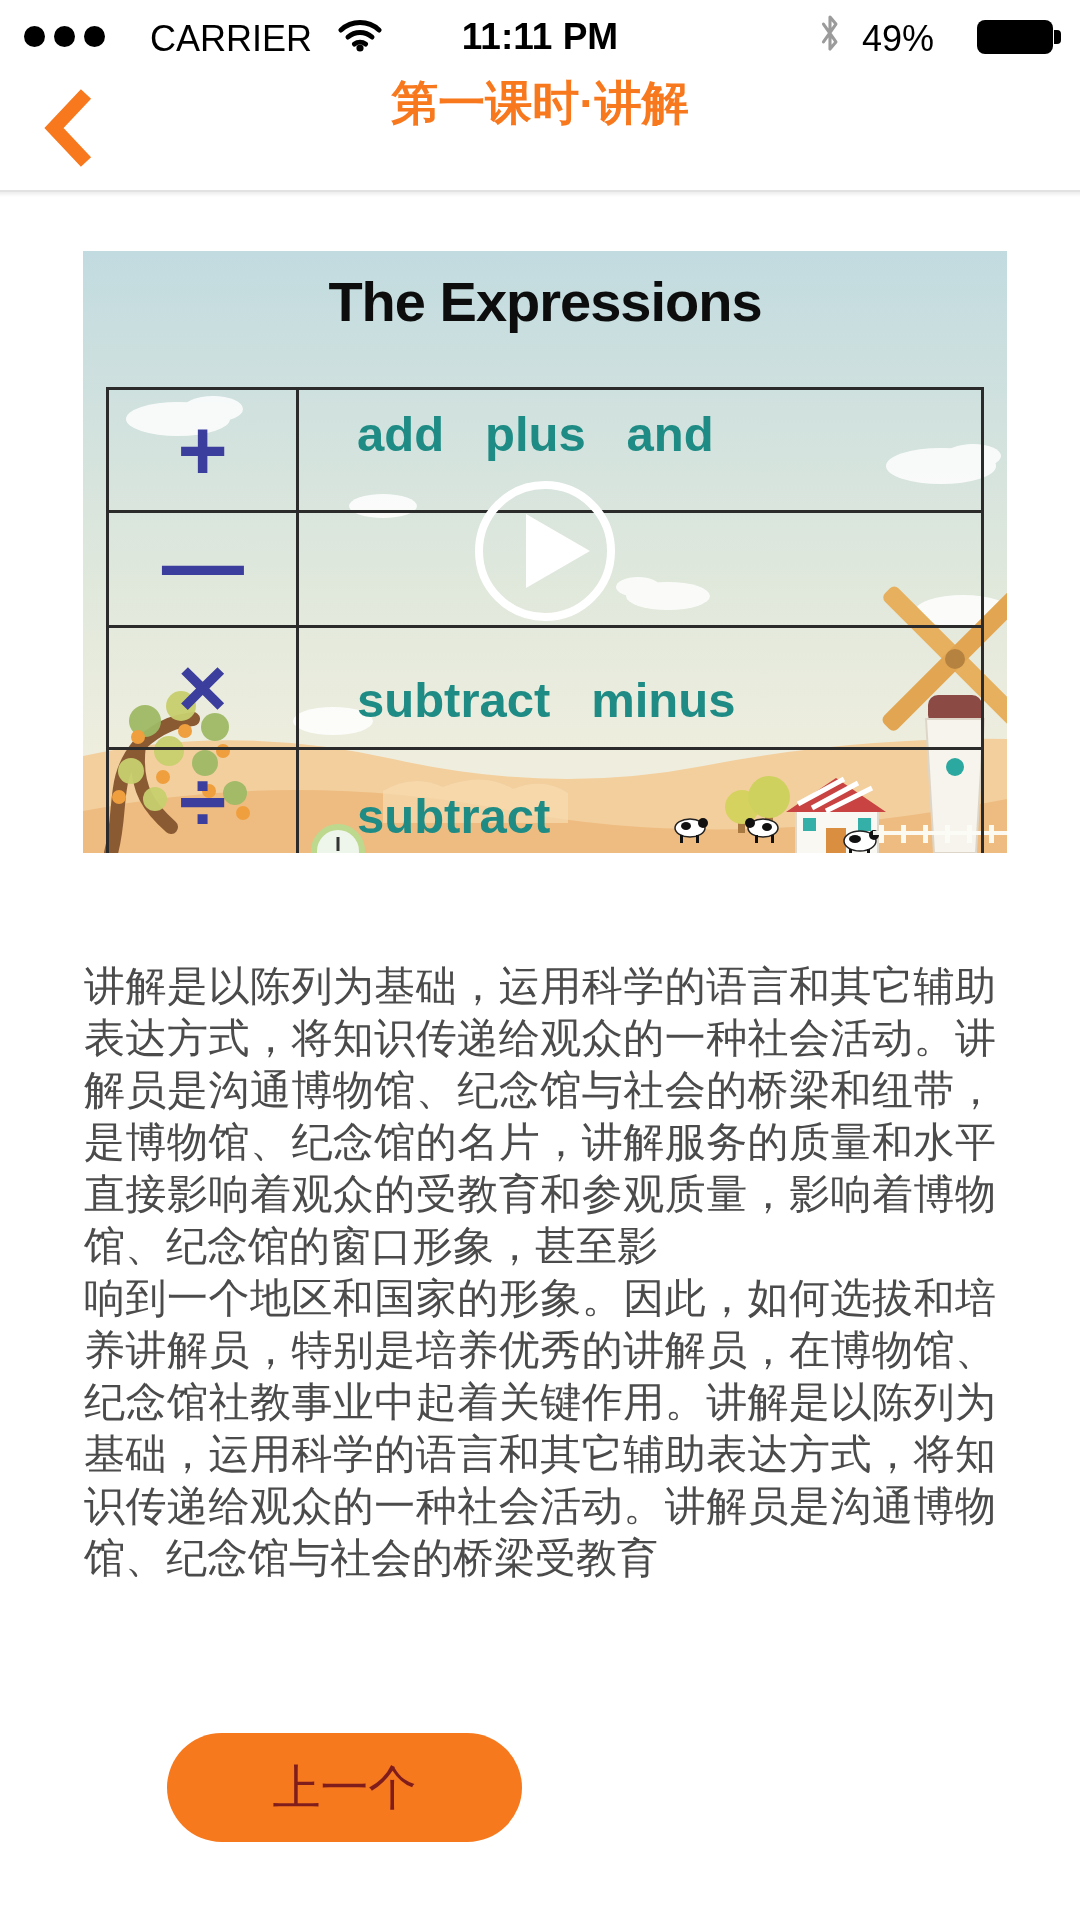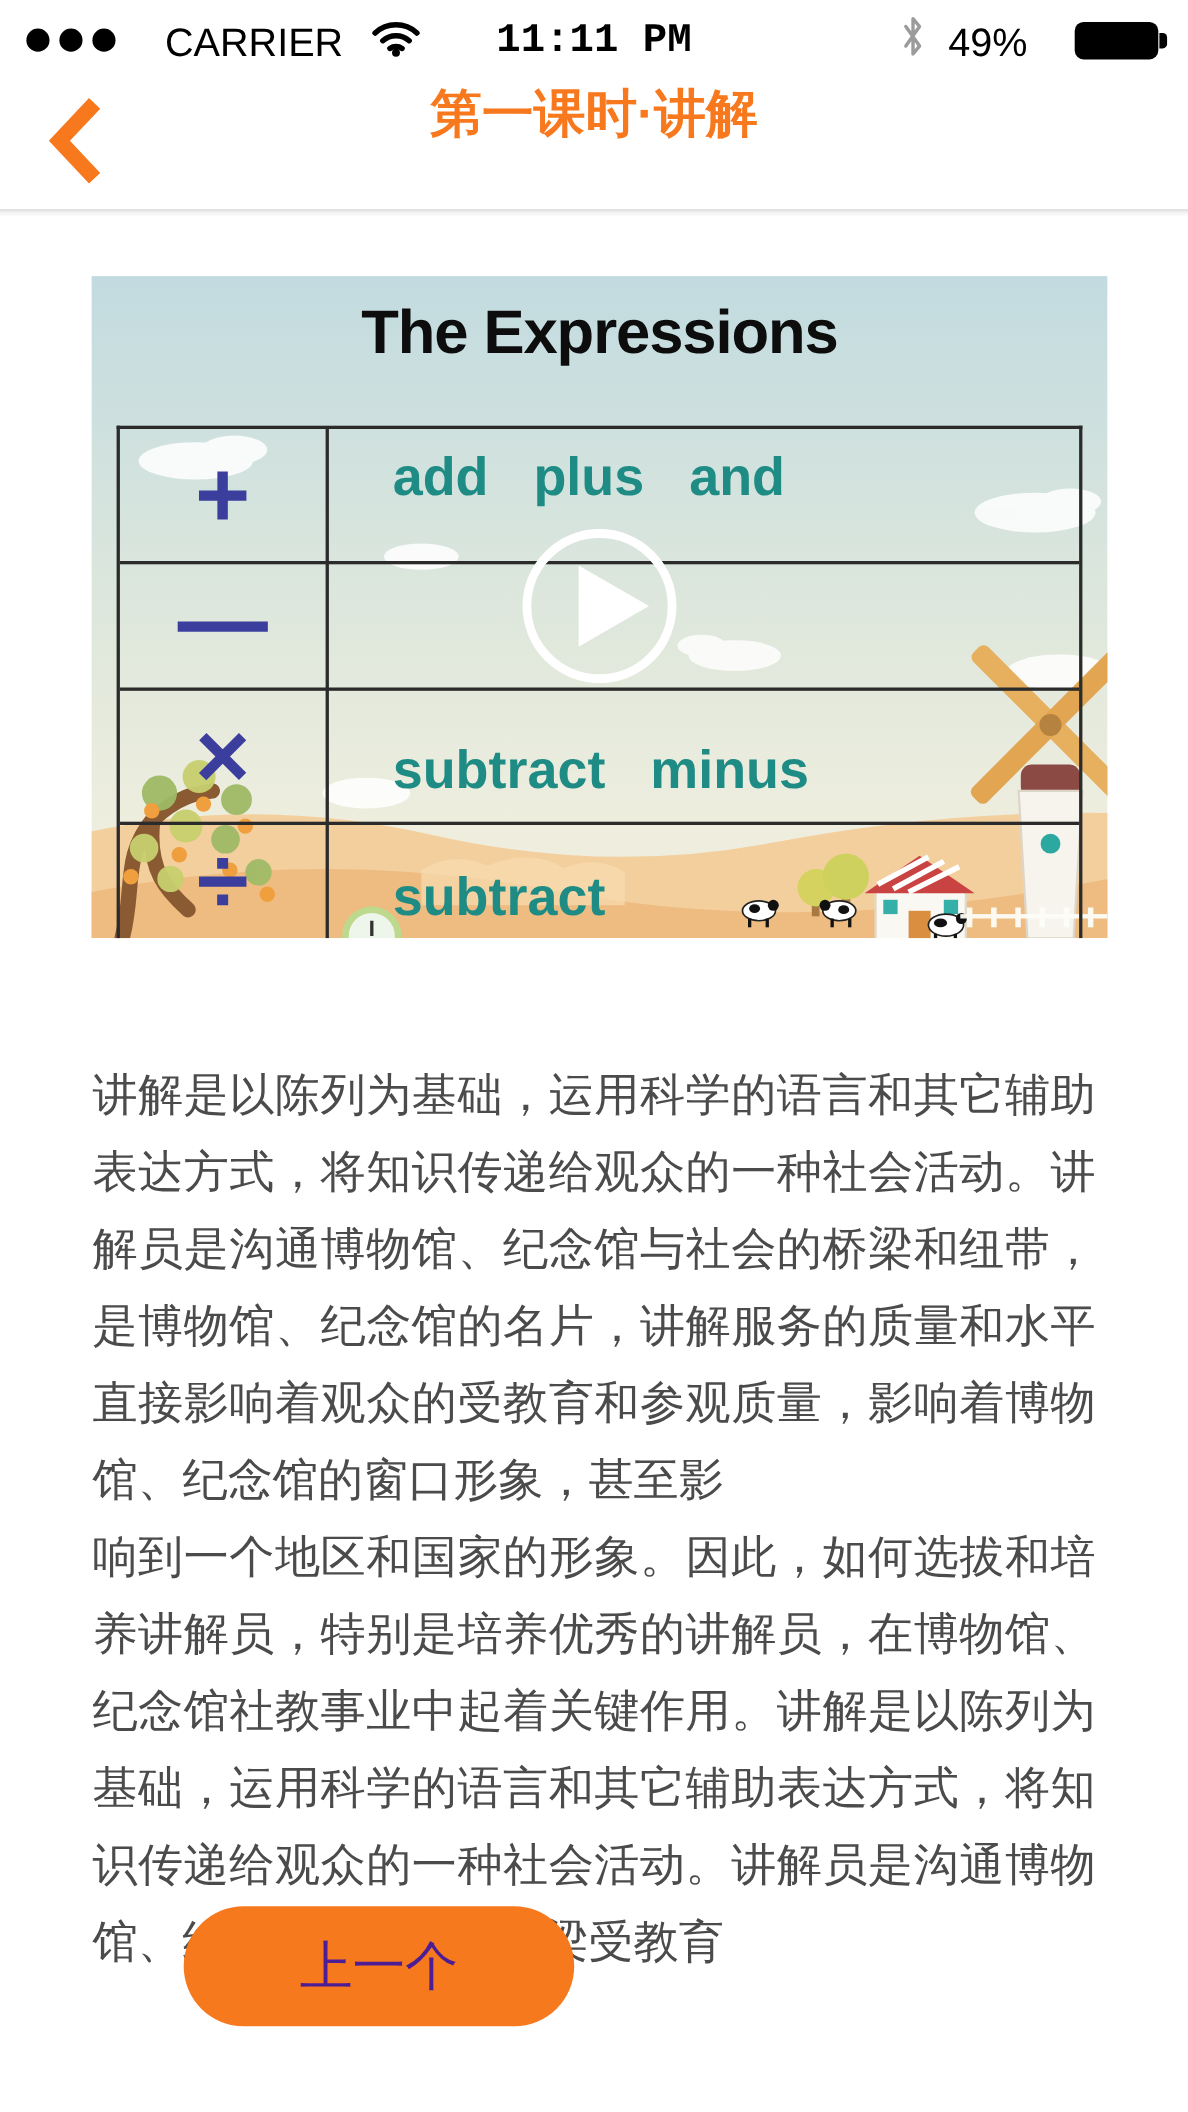--- a/index.html
+++ b/index.html
@@ -5,21 +5,21 @@
   html,body{margin:0;padding:0;background:#ffffff;}
   .screen{position:relative;width:1080px;height:1920px;background:#ffffff;overflow:hidden;
           font-family:"Liberation Sans",sans-serif;color:#000;}
 
   
   .status-bar{position:absolute;left:0;top:0;width:980px;height:64px;}
   .sb-dots{position:absolute;left:24px;top:26px;display:flex;gap:9px;}
   .sb-dots i{width:21px;height:21px;border-radius:50%;background:#000;display:block;}
   .sb-carrier{position:absolute;left:150px;top:18px;font-size:36px;color:#000;}
   .sb-wifi{position:absolute;left:338px;top:18px;}
-  .sb-time{position:absolute;left:0;top:16px;width:1080px;text-align:center;font-size:37px;font-weight:700;font-family:Liberation Mono, monospace;}
+  .sb-time{position:absolute;left:0;top:16px;width:1080px;text-align:center;font-size:37px;font-weight:700;}
   .sb-bt{position:absolute;left:818px;top:14px;}
   .sb-batt-pct{position:absolute;left:862px;top:18px;font-size:36px;}
   .sb-batt{position:absolute;left:977px;top:20px;width:76px;height:34px;background:#000;border-radius:8px;}
   .sb-batt:after{content:"";position:absolute;right:-8px;top:10px;width:7px;height:14px;background:#000;
                  border-radius:0 4px 4px 0;}
 
   
   .nav-bar{position:absolute;left:0;top:60px;width:1080px;height:130px;background:#fff;}
   .nav-back{position:absolute;left:40px;top:26px;width:60px;height:84px;cursor:pointer;}
   .nav-title{position:absolute;left:0;top:12px;width:1080px;text-align:center;
@@ -39,26 +39,26 @@
   .vt-row-line{position:absolute;left:0;width:872px;height:3px;background:#2b2b2b;}
   .vt-cell-sym{position:absolute;left:0;width:187px;display:flex;align-items:center;justify-content:center;
                color:#3b3e9d;font-weight:bold;font-size:86px;}
   .sym-minus{transform:scaleX(1.9);}
   .vt-cell-words{position:absolute;left:190px;width:680px;color:#1e8b84;font-weight:bold;
                  font-size:49px;white-space:pre;padding-left:58px;box-sizing:border-box;}
   .play-wrap{position:absolute;left:387px;top:225px;width:150px;height:150px;}
 
   
   .body-text{position:absolute;left:84px;top:960px;width:912px;color:#4b4b4b;
-             font-size:41px;line-height:70px;text-align:justify;}
+             font-size:41px;line-height:52px;text-align:justify;}
   .body-text p{margin:0;overflow-wrap:anywhere;}
 
   
   .btn-prev{position:absolute;left:167px;top:1733px;width:355px;height:109px;border-radius:55px;
-            background:#f7791e;color:#4c1d95;font-size:48px;display:flex;align-items:center;
+            background:#f7791e;color:#7f1d1d;font-size:48px;display:flex;align-items:center;
             justify-content:center;cursor:pointer;}
   .btn-next{position:absolute;left:575px;top:1733px;width:358px;height:107px;border-radius:54px;
             background:#ffffff;border:2px solid #f2997a;box-sizing:border-box;color:#f87c5a;
             font-size:48px;display:flex;align-items:center;justify-content:center;cursor:pointer;}
 </style>
 </head>
 <body>
 
 <div class="screen">
 

